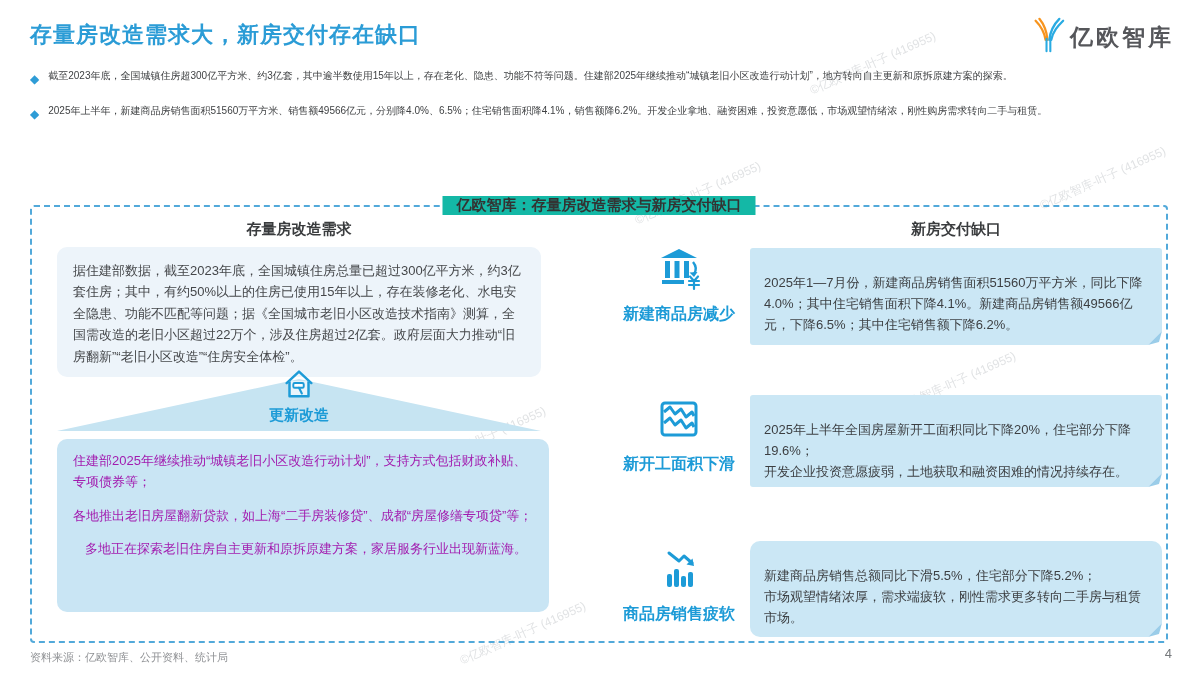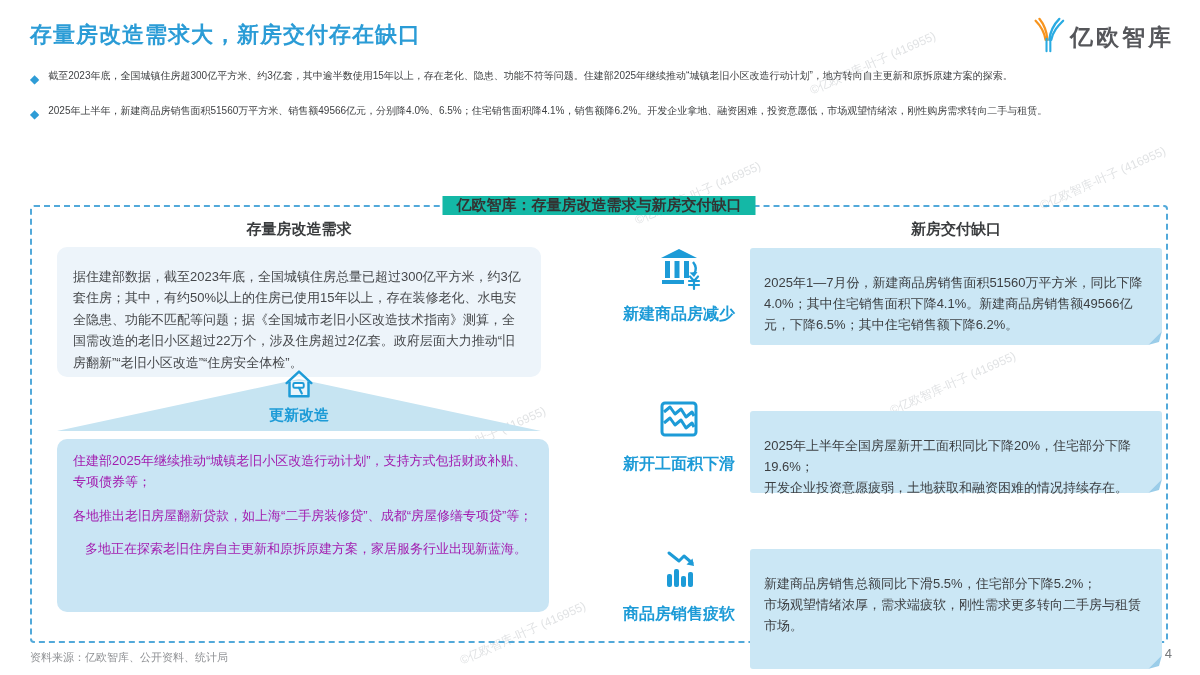--- a/index.html
+++ b/index.html
@@ -31,21 +31,21 @@
     color:#333; white-space:nowrap;
   }
   .col-header {
     position:absolute; font-size:15px; font-weight:bold; color:#3a3c3e; text-align:center;
   }
   .col-header.left  { left:25px;  top:13px; width:484px; }
   .col-header.right { left:718px; top:13px; width:412px; }
 
   .stock-box {
     position:absolute; left:25px; top:40px; width:484px; height:130px;
-    background:#edf4fa; border-radius:10px; padding:19px 16px;
+    background:#edf4fa; border-radius:10px; padding:13px 16px;
     font-size:13px; line-height:1.65; color:#45474a;
   }
   .up-triangle {
     position:absolute; left:25px; top:172px; width:484px; height:52px;
     background:#c6e4f2; clip-path:polygon(50% 0, 100% 100%, 0 100%);
   }
   .reno-icon-wrap { position:absolute; left:25px; top:158px; width:484px; text-align:center; }
   .arrow-label {
     position:absolute; left:25px; top:199px; width:484px; text-align:center;
     font-size:15px; font-weight:bold; color:#1d9bd7;
@@ -187,30 +187,30 @@
 
     <div class="notebox" style="top:41px; height:97px;">
       <p>2025年1—7月份，新建商品房销售面积51560万平方米，同比下降4.0%；其中住宅销售面积下降4.1%。新建商品房销售额49566亿元，下降6.5%；其中住宅销售额下降6.2%。</p>
 
       <svg class="fold" width="14" height="14" viewBox="0 0 14 14">
         <path d="M0,14 L14,0 L14,14 Z" fill="#ffffff"></path>
         <path d="M0,14 L14,0 L11,11 Z" fill="#9bcde9"></path>
       </svg>
     </div>
 
-    <div class="notebox" style="top:204px; height:82px;">
+    <div class="notebox" style="top:188px; height:92px;">
       <p>2025年上半年全国房屋新开工面积同比下降20%，住宅部分下降19.6%；</p>
       <p>开发企业投资意愿疲弱，土地获取和融资困难的情况持续存在。</p>
       <svg class="fold" width="14" height="14" viewBox="0 0 14 14">
         <path d="M0,14 L14,0 L14,14 Z" fill="#ffffff"></path>
         <path d="M0,14 L14,0 L11,11 Z" fill="#9bcde9"></path>
       </svg>
     </div>
 
-    <div class="notebox" style="top:342px; height:120px;">
+    <div class="notebox" style="top:334px; height:96px;border-radius:10px;">
       <p>新建商品房销售总额同比下滑5.5%，住宅部分下降5.2%；</p>
       <p>市场观望情绪浓厚，需求端疲软，刚性需求更多转向二手房与租赁市场。</p>
       <svg class="fold" width="14" height="14" viewBox="0 0 14 14">
         <path d="M0,14 L14,0 L14,14 Z" fill="#ffffff"></path>
         <path d="M0,14 L14,0 L11,11 Z" fill="#9bcde9"></path>
       </svg>
     </div>
   </div>
 
   <div class="source-note">资料来源：亿欧智库、公开资料、统计局</div>

